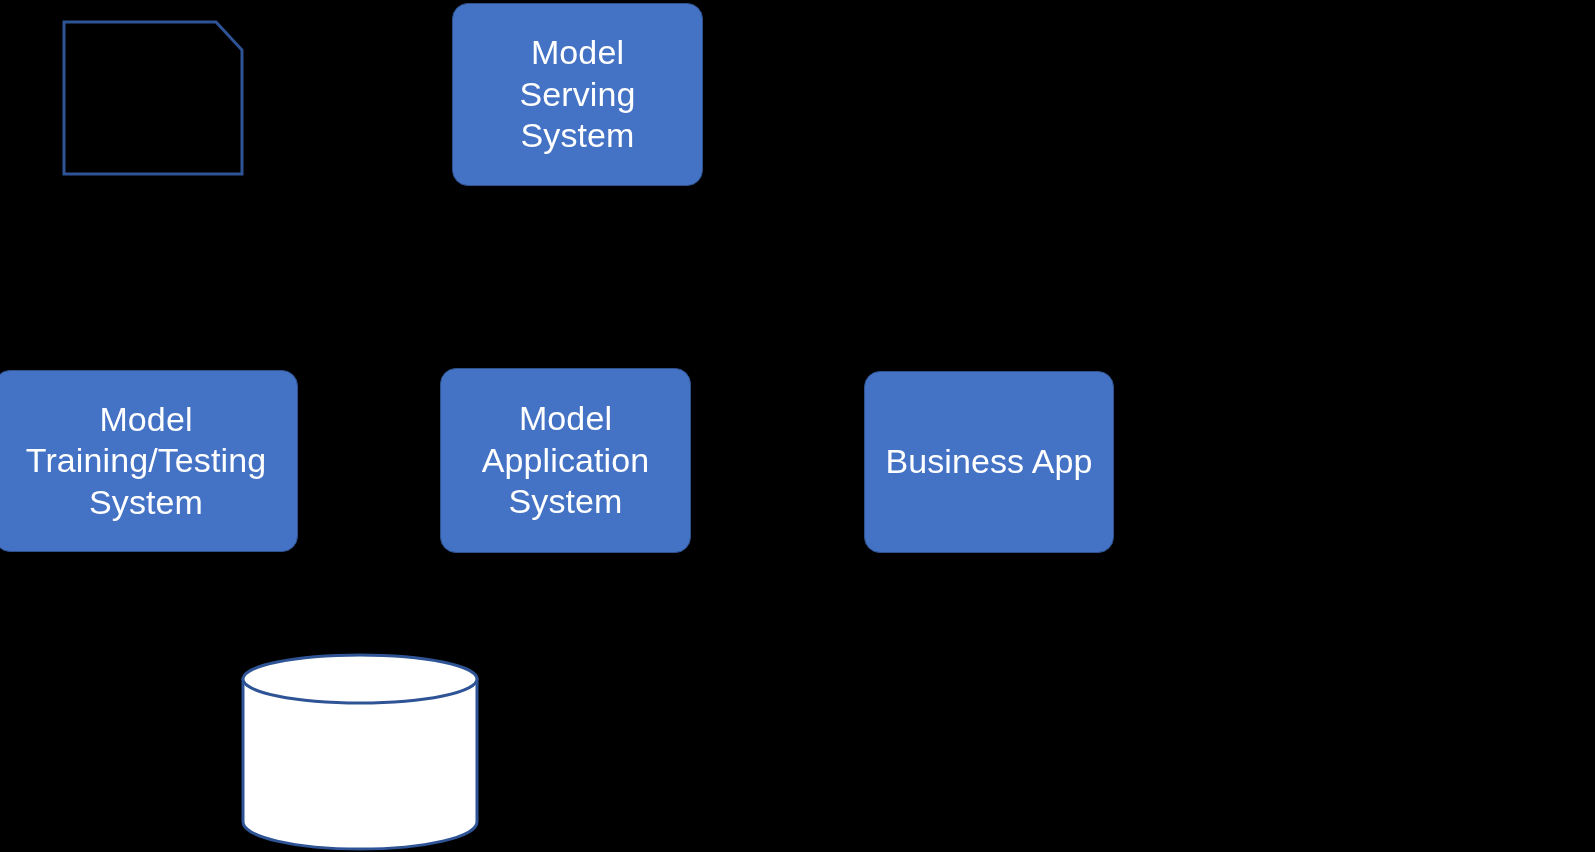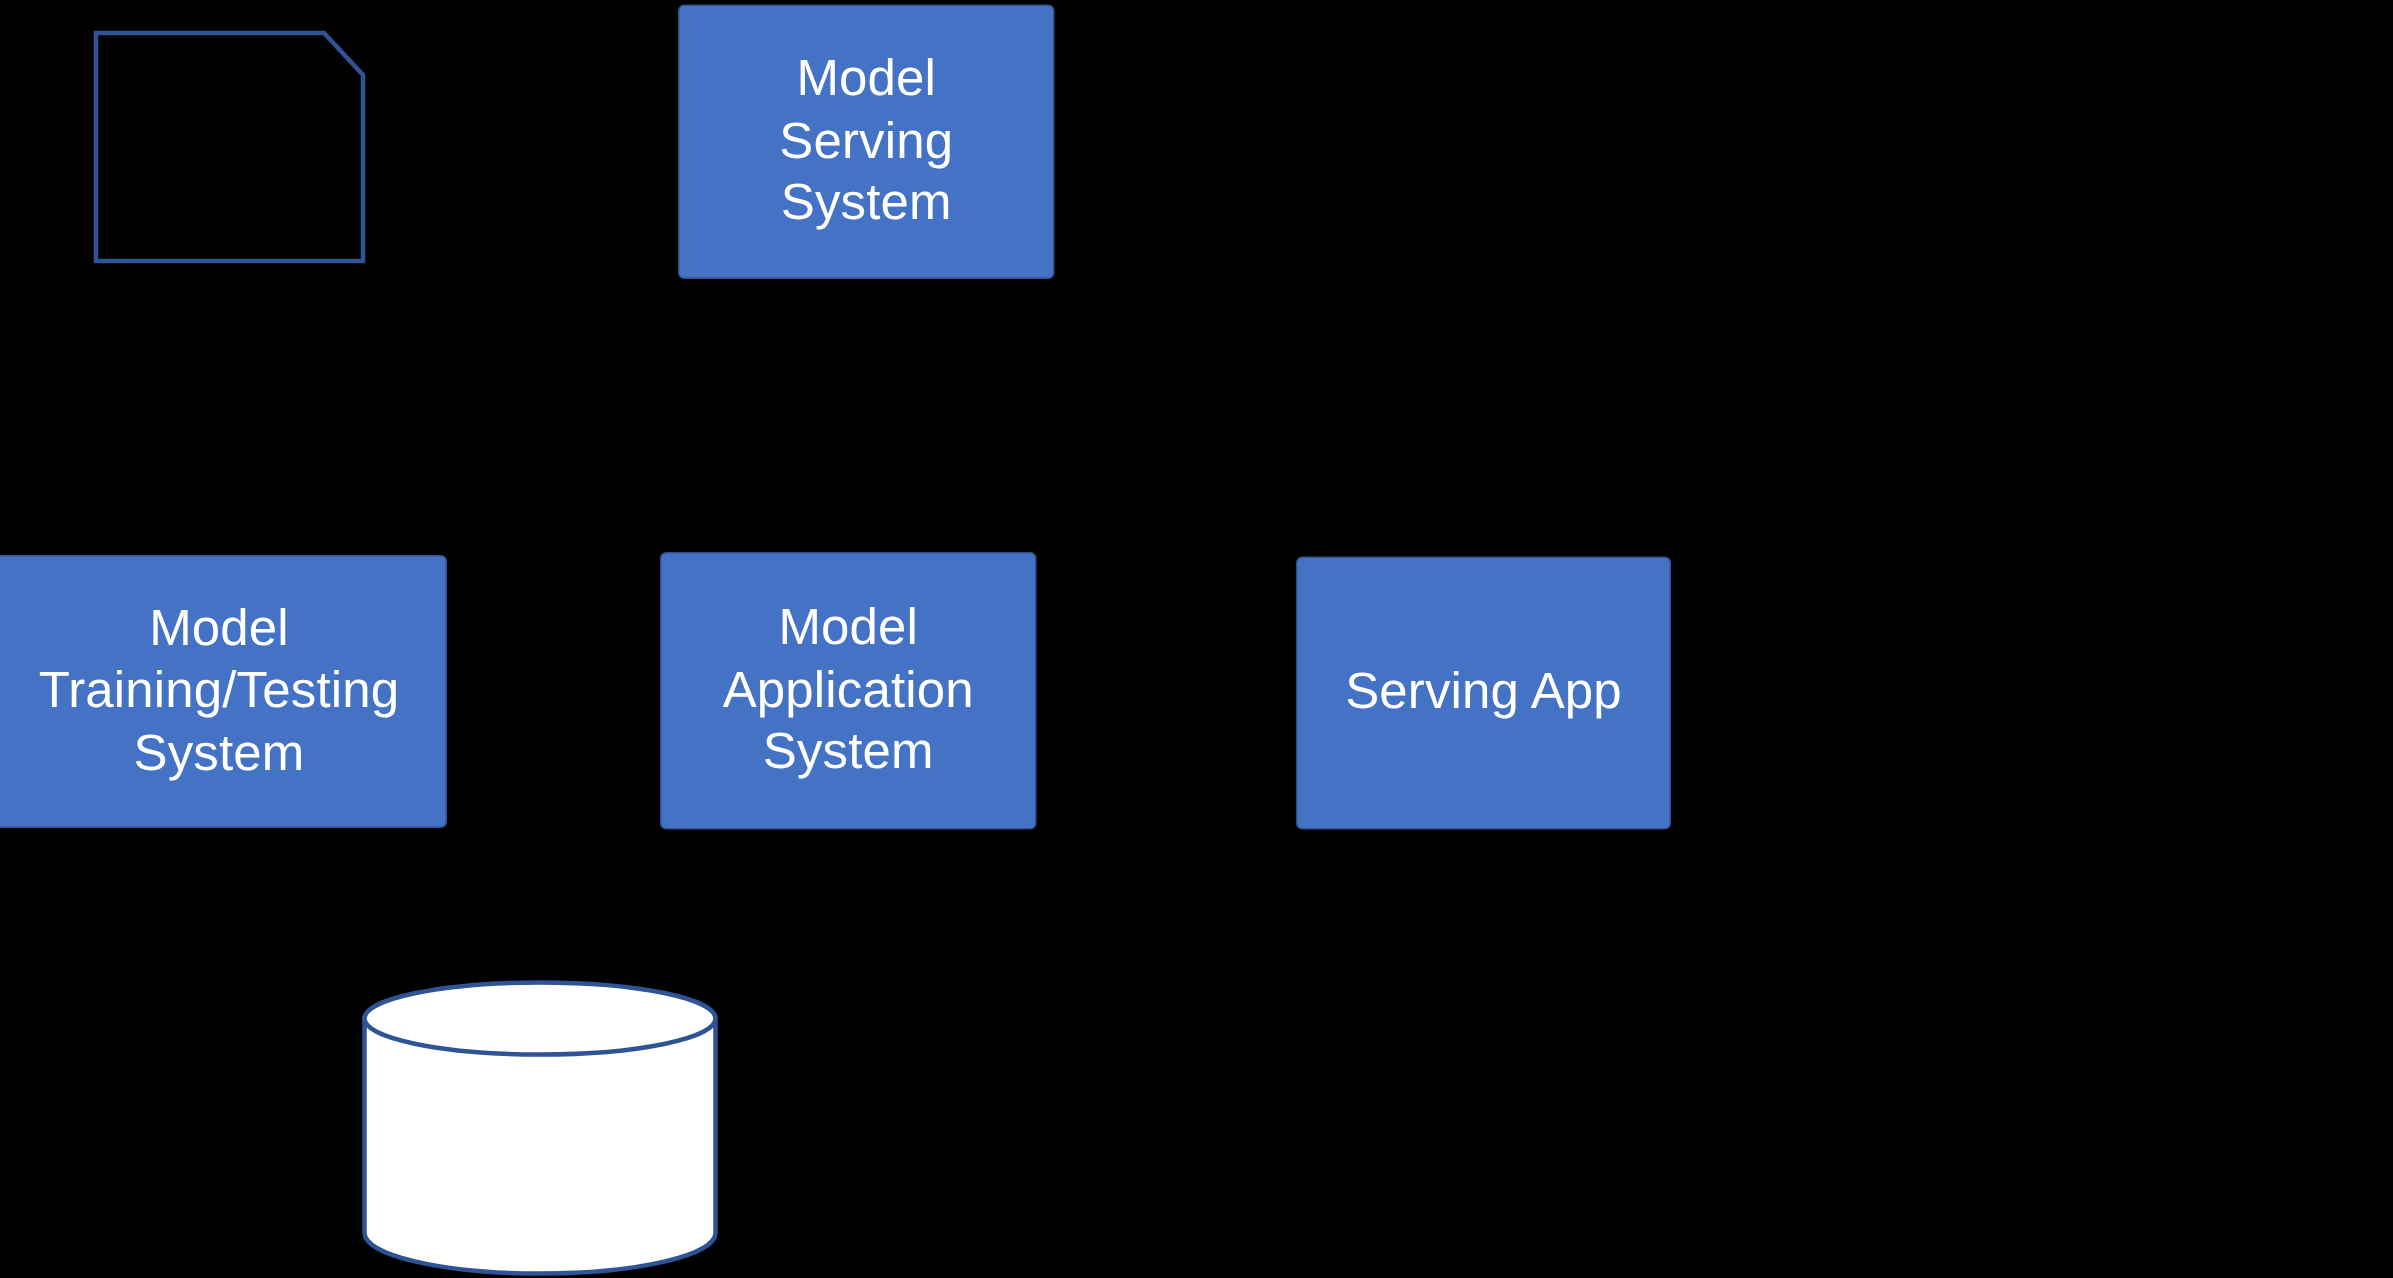--- a/index.html
+++ b/index.html
@@ -17,21 +17,21 @@
     background: #000000;
     overflow: hidden;
   }
 
   
   .proc-box {
     position: absolute;
     box-sizing: border-box;
     background: #4472C4;
     border: 1px solid #2F528F;
-    border-radius: 4px;
+    border-radius: 16px;
     display: flex;
     align-items: center;
     justify-content: center;
     text-align: center;
     color: #FFFFFF;
     line-height: 1.22;
     letter-spacing: .1px;
     box-shadow: 0 1px 2px rgba(0,0,0,.35);
   }
   .proc-label {
@@ -85,21 +85,21 @@
 System</span>
   </div>
 
   <div class="proc-box" style="left:440px; top:368px; width:251px; height:185px; font-size:34px;">
     <span class="proc-label">Model
 Application
 System</span>
   </div>
 
   <div class="proc-box" style="left:864px; top:371px; width:250px; height:182px; font-size:34px;">
-    <span class="proc-label">Serving App</span>
+    <span class="proc-label">Business App</span>
   </div>
 
   <div class="cylinder" style="left:240px; top:652px; width:240px; height:200px;">
     <svg width="240" height="200" viewBox="0 0 240 200">
 
       <path d="M3 27 L3 170 A117 27 0 0 0 237 170 L237 27 Z" fill="#FFFFFF" stroke="#2E5496" stroke-width="3"></path>
 
       <ellipse cx="120" cy="27" rx="117" ry="24" fill="#FFFFFF" stroke="#2E5496" stroke-width="3"></ellipse>
     </svg>
   </div>

